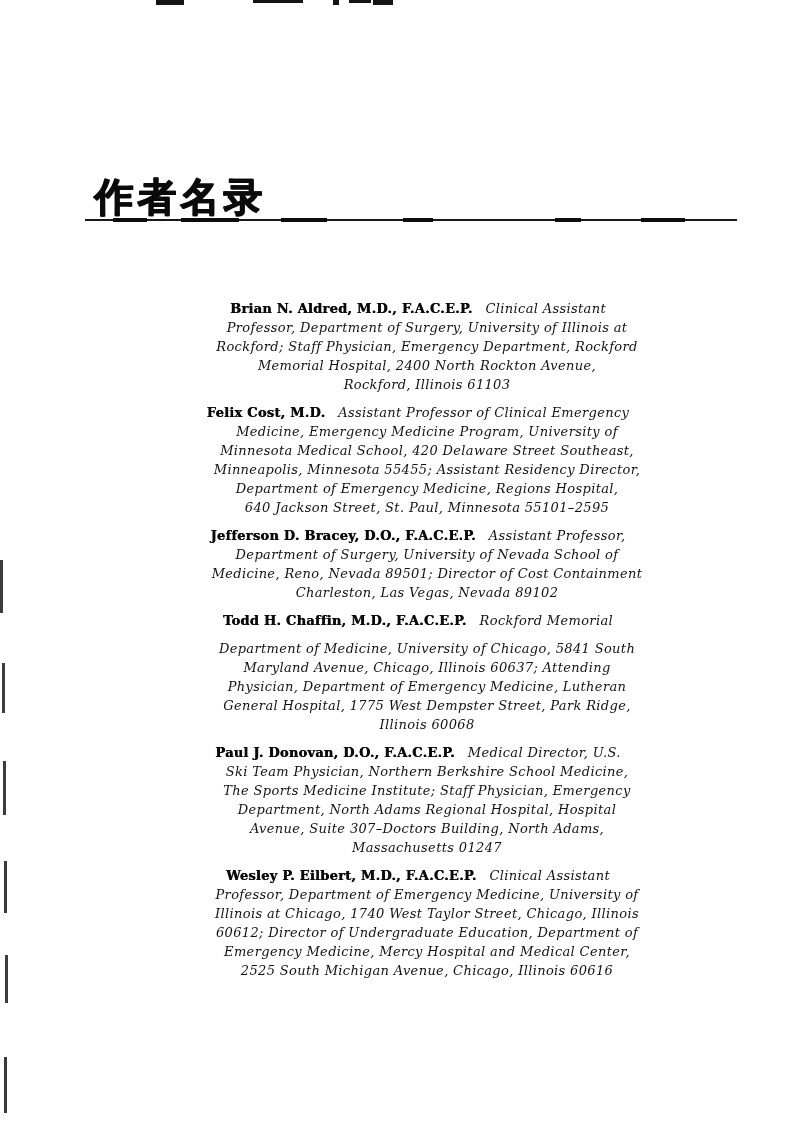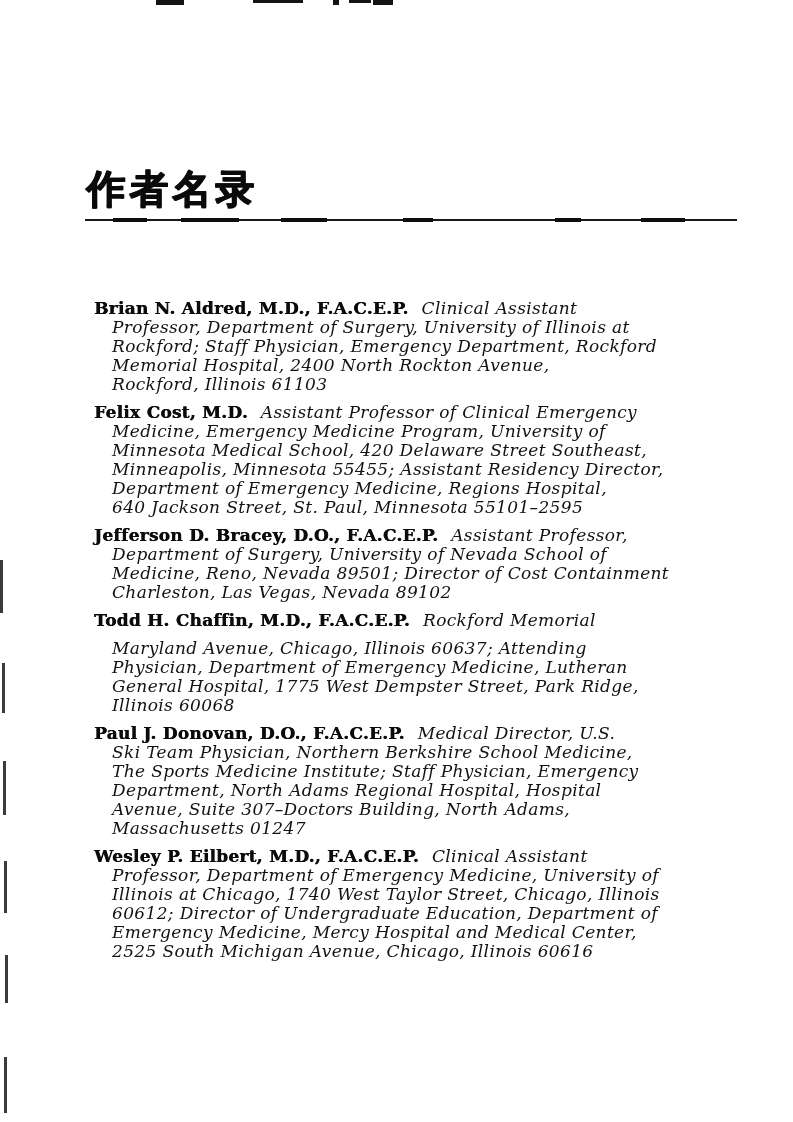--- a/index.html
+++ b/index.html
@@ -10,39 +10,39 @@
     overflow:hidden;
     font-family:"DejaVu Serif","Liberation Serif",serif;
     color:#101010;
   }
   
   .top-mark{position:absolute;top:0;background:#141414;}
   
   .left-mark{position:absolute;background:#3b3b3b;width:3px;}
   
   .title{
-    position:absolute;left:86px;top:162px;margin:0;
+    position:absolute;left:86px;top:162px;margin:8px;
     font-family:"DejaVu Sans","Liberation Sans",sans-serif;
     font-size:39px;font-weight:900;letter-spacing:4px;
     color:#0a0a0a;
     text-shadow:0.9px 0 #0a0a0a,0 0.7px #0a0a0a,0.9px 0.7px #0a0a0a;
   }
   
   .rule{position:absolute;left:85px;top:219px;width:652px;height:2px;background:#191919;}
   .rule i{position:absolute;top:-1px;height:4px;background:#0d0d0d;display:block;}
   .rule .s1{left:28px;width:34px;}
   .rule .s2{left:96px;width:58px;}
   .rule .s3{left:196px;width:46px;}
   .rule .s4{left:318px;width:30px;}
   .rule .s5{left:470px;width:26px;}
   .rule .s6{left:556px;width:44px;}
   
   .authors{
-    position:absolute;left:94px;top:299px;width:668px;
-    font-size:17px;line-height:19px;letter-spacing:0.35px;
+    position:absolute;left:84px;top:299px;width:668px;
+    font-size:13px;line-height:19px;letter-spacing:0.35px;text-align:center;
   }
   .entry{margin-bottom:9px;}
   .line{white-space:nowrap;height:19px;}
   .line.cont{padding-left:18px;}
   .nm{
     font-weight:bold;font-style:normal;letter-spacing:0.25px;
     color:#0b0b0b;text-shadow:0.45px 0 currentColor;
   }
   .gap{display:inline-block;width:13px;}
   .ds,.cont i{font-style:italic;color:#121212;}
@@ -100,20 +100,21 @@
         <div class="line cont"><i>Charleston, Las Vegas, Nevada 89102</i></div>
       </div>
 
   <div class="entry">
     <div class="line first">
       <b class="nm">Todd H. Chaffin, M.D., F.A.C.E.P.</b><span class="gap"></span><i class="ds">Rockford Memorial</i>
     </div>
       </div>
 
   <div class="entry">
+  <div class="line cont"><i>Department of Medicine, University of Chicago, 5841 South</i></div>
         <div class="line cont"><i>Maryland Avenue, Chicago, Illinois 60637; Attending</i></div>
         <div class="line cont"><i>Physician, Department of Emergency Medicine, Lutheran</i></div>
         <div class="line cont"><i>General Hospital, 1775 West Dempster Street, Park Ridge,</i></div>
         <div class="line cont"><i>Illinois 60068</i></div>
       </div>
 
   <div class="entry">
     <div class="line first">
       <b class="nm">Paul J. Donovan, D.O., F.A.C.E.P.</b><span class="gap"></span><i class="ds">Medical Director, U.S.</i>
     </div>

